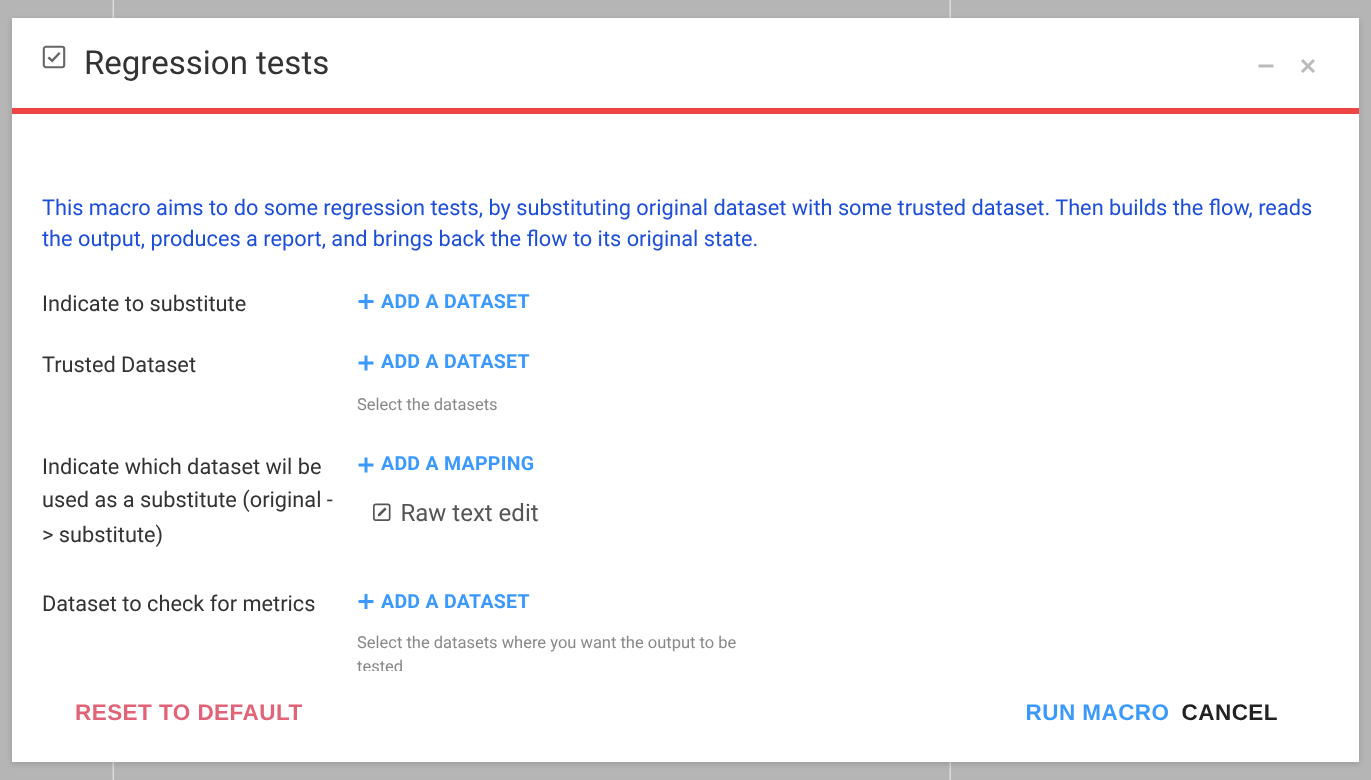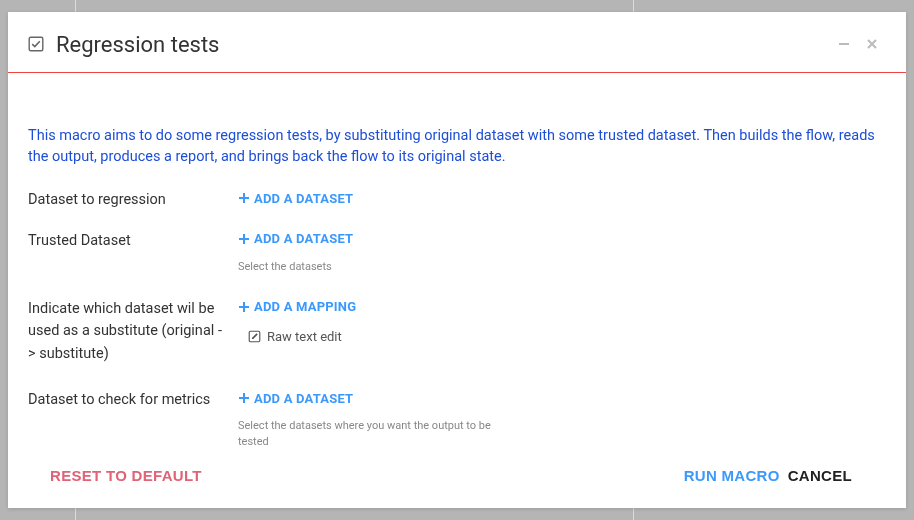--- a/index.html
+++ b/index.html
@@ -23,23 +23,23 @@
       left: 8px;
       right: 8px;
       bottom: 12px;
       background: #fff;
       box-shadow: 0 1px 4px rgba(0,0,0,0.15);
       display: flex;
       flex-direction: column;
     }
     .modal-header {
       display: flex;
-      align-items: center;
+      align-items: flex-start;
       padding: 18px 20px 14px 20px;
-      border-bottom: 1px solid #ef4444;
+      border-bottom: 4px solid #ef4444;
     }
     .title-icon {
       width: 16px; height: 16px; margin-right: 12px;
       color: #666; display: inline-flex; align-items: center; justify-content: center;
     }
     .modal-title {
       font-size: 22px;
       font-weight: 400;
       color: #333;
     }
@@ -93,21 +93,21 @@
       color: #888;
       font-size: 11px;
       margin-top: 10px;
       max-width: 260px;
       line-height: 1.4;
     }
     .raw-edit {
       display: inline-flex;
       align-items: center;
       color: #555;
-      font-size: 13px;
+      font-size: 16px;
       margin-top: 12px;
       margin-left: 10px;
       cursor: pointer;
     }
     .raw-edit .edit-icon { margin-right: 6px; display: inline-flex; }
 
     .modal-footer {
       display: flex;
       align-items: center;
       padding: 14px 22px 18px 22px;
@@ -159,21 +159,21 @@
             <path d="M2 2 L10 10 M10 2 L2 10"></path>
           </svg>
       </span>
     </span>
   </div>
 
   <div class="modal-body">
     <p class="description">This macro aims to do some regression tests, by substituting original dataset with some trusted dataset. Then builds the flow, reads the output, produces a report, and brings back the flow to its original state.</p>
 
     <div class="form-row tight">
-      <div class="form-label">Dataset to regression</div>
+      <div class="form-label">Indicate to substitute</div>
       <div class="form-control">
         <a class="add-link">
           <span class="plus-icon">
             <svg width="12" height="12" viewBox="0 0 12 12" fill="currentColor">
                 <rect x="5" y="1" width="2" height="10"></rect>
                 <rect x="1" y="5" width="10" height="2"></rect>
               </svg>
           </span>
           <span>ADD A DATASET</span>
         </a>

